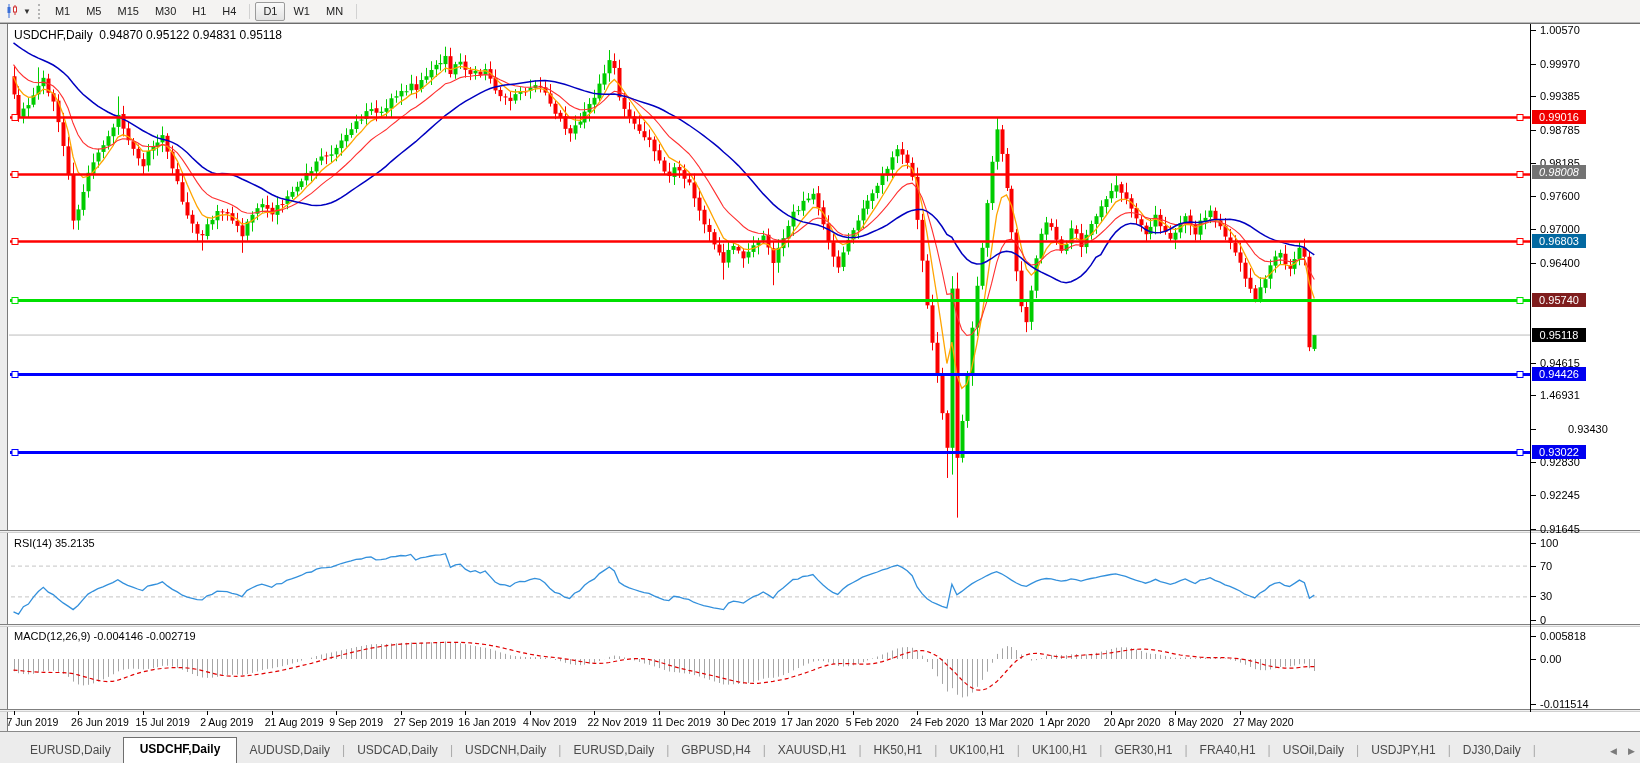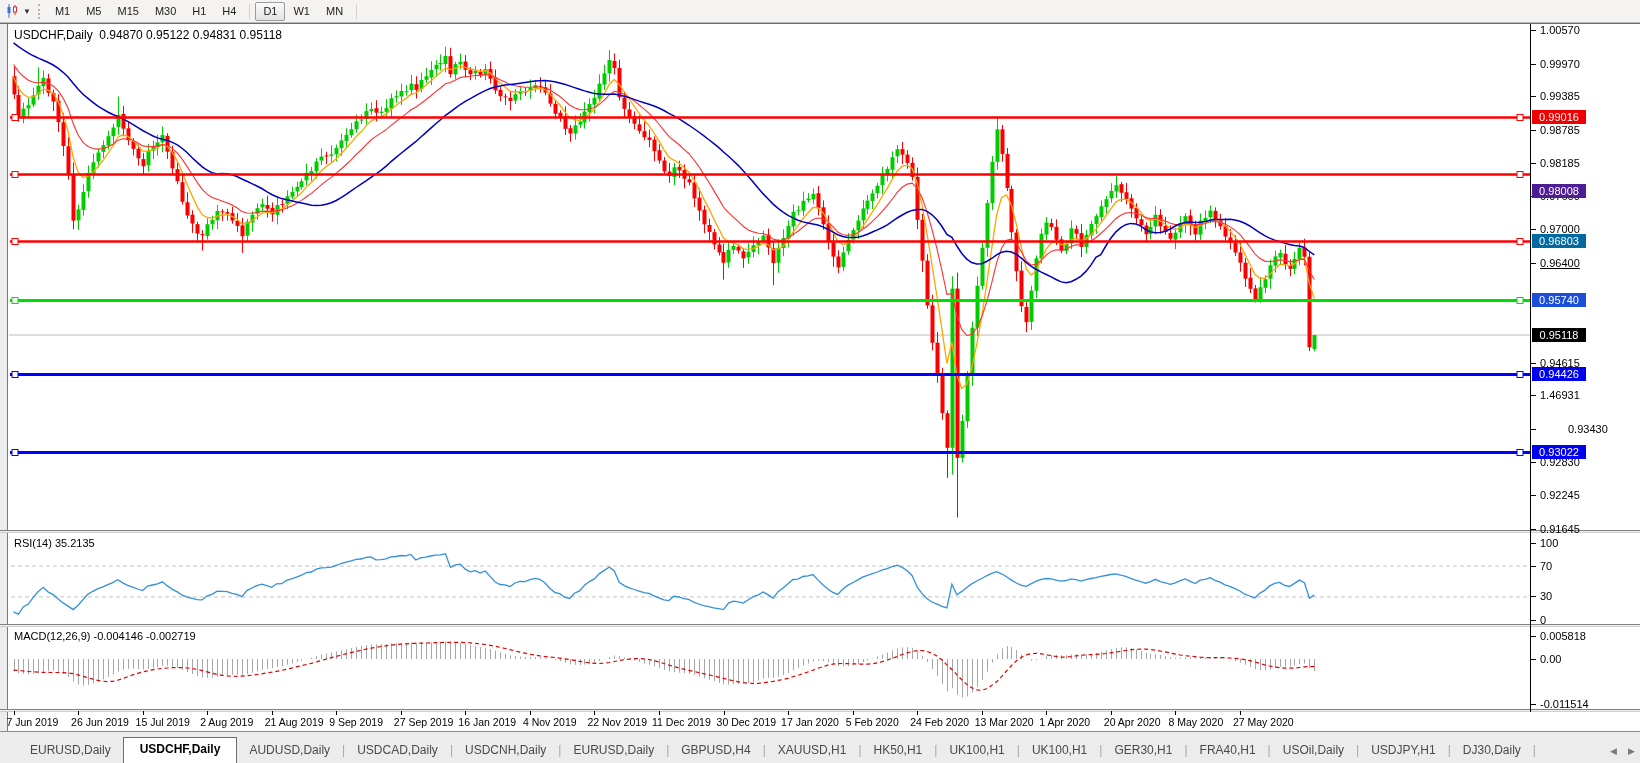--- a/index.html
+++ b/index.html
@@ -958,37 +958,37 @@
     <div class="plabel" style="top: 90.1816px;">0.99385</div>
     <div class="ptick" style="left: 1531px; top: 129.701px;"></div>
     <div class="plabel" style="top: 123.701px;">0.98785</div>
     <div class="ptick" style="left: 1531px; top: 163.221px;"></div>
     <div class="plabel" style="top: 157.221px;">0.98185</div>
     <div class="ptick" style="left: 1531px; top: 195.902px;"></div>
     <div class="plabel" style="top: 189.902px;">0.97600</div>
     <div class="ptick" style="left: 1531px; top: 229.422px;"></div>
     <div class="plabel" style="top: 223.422px;">0.97000</div>
     <div class="ptick" style="left: 1531px; top: 262.941px;"></div>
-    <div class="plabel" style="top: 256.941px; text-decoration: underline;">0.96400</div>
+    <div class="plabel" style="top: 256.941px;">0.96400</div>
     <div class="ptick" style="left: 1531px; top: 362.662px;"></div>
     <div class="plabel" style="top: 356.662px;">0.94615</div>
     <div class="ptick" style="left: 1531px; top: 395.344px;"></div>
     <div class="plabel" style="top: 389.344px;">1.46931</div>
     <div class="ptick" style="left: 1531px; top: 428.863px;"></div>
     <div class="plabel" style="top: 422.863px; margin-left: 28px;">0.93430</div>
     <div class="ptick" style="left: 1531px; top: 462.383px;"></div>
     <div class="plabel" style="top: 456.383px;">0.92830</div>
     <div class="ptick" style="left: 1531px; top: 495.064px;"></div>
     <div class="plabel" style="top: 489.064px;">0.92245</div>
     <div class="ptick" style="left: 1531px; top: 528.584px;"></div>
     <div class="plabel" style="top: 522.584px;">0.91645</div>
     <div class="pbadge" style="top: 110.296px; background: rgb(240, 0, 0); color: rgb(255, 255, 255);">0.99016</div>
-    <div class="pbadge" style="top: 184px; background: #4c1d95; color: rgb(255, 255, 255);">0.98008</div>
+    <div class="pbadge" style="top: 165px; background: #737373; color: rgb(255, 255, 255); font-style: italic;">0.98008</div>
     <div class="pbadge" style="top: 233.927px; background: #0369a1; color: rgb(255, 255, 255);">0.96803</div>
-    <div class="pbadge" style="top: 293.313px; background: #1d4ed8; color: rgb(255, 255, 255);">0.95740</div>
+    <div class="pbadge" style="top: 293.313px; background: #7f1d1d; color: rgb(255, 255, 255);">0.95740</div>
     <div class="pbadge" style="top: 328.061px; background: rgb(0, 0, 0); color: rgb(255, 255, 255);">0.95118</div>
     <div class="pbadge" style="top: 366.721px; background: rgb(0, 0, 240); color: rgb(255, 255, 255);">0.94426</div>
     <div class="pbadge" style="top: 445.156px; background: rgb(0, 0, 240); color: rgb(255, 255, 255);">0.93022</div>
     <div class="ptick" style="left: 1531px; top: 542.5px;"></div>
     <div class="plabel" style="top: 536.5px;">100</div>
     <div class="ptick" style="left: 1531px; top: 565.6px;"></div>
     <div class="plabel" style="top: 559.6px;">70</div>
     <div class="ptick" style="left: 1531px; top: 596.4px;"></div>
     <div class="plabel" style="top: 590.4px;">30</div>
     <div class="ptick" style="left: 1531px; top: 619.5px;"></div>

